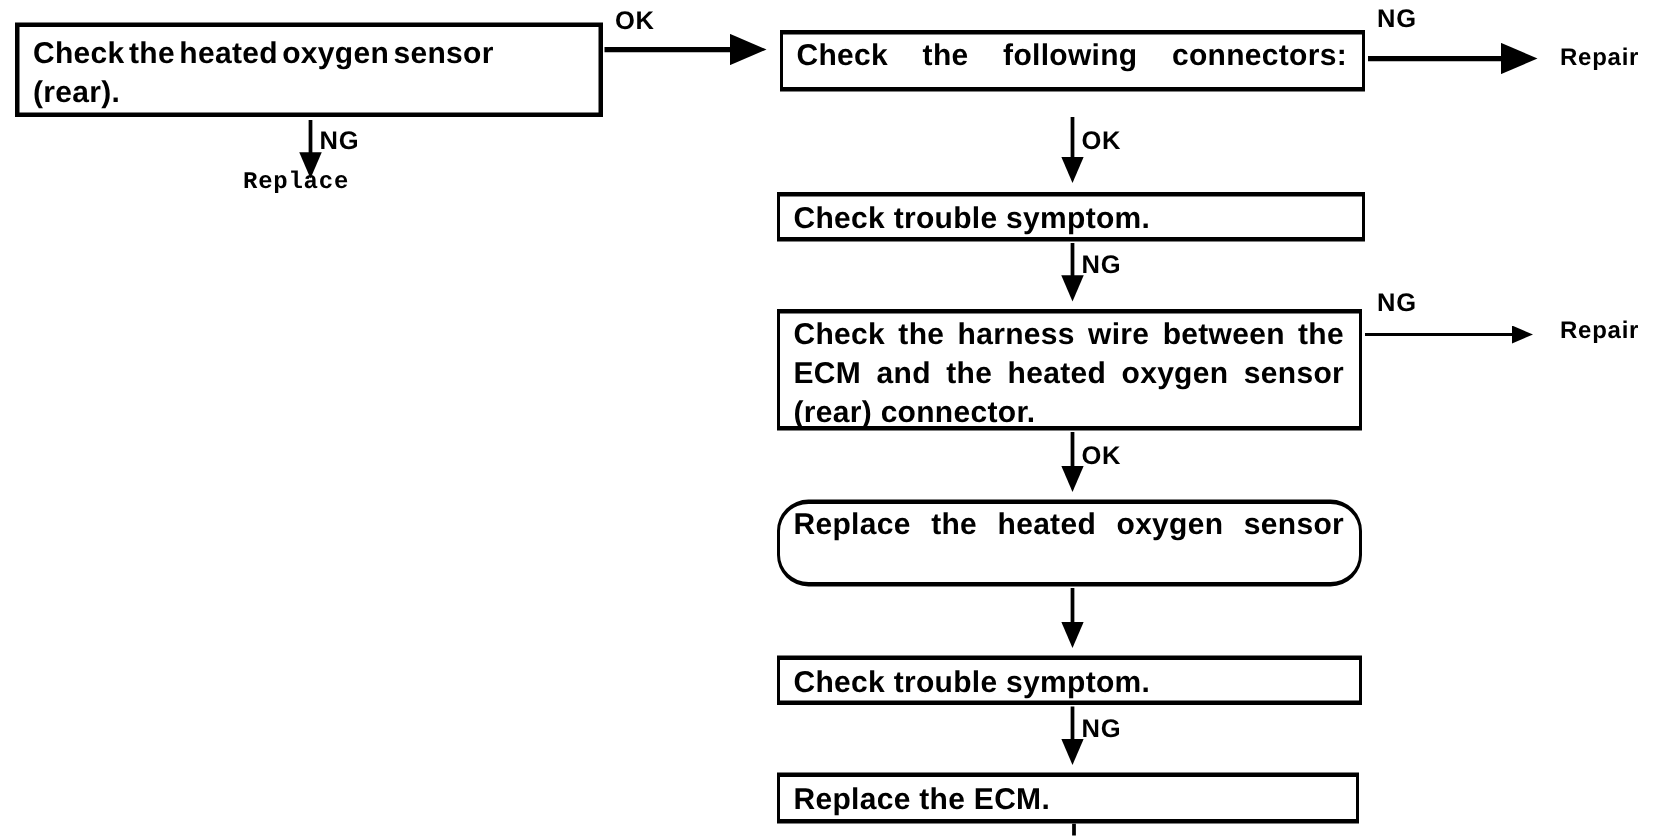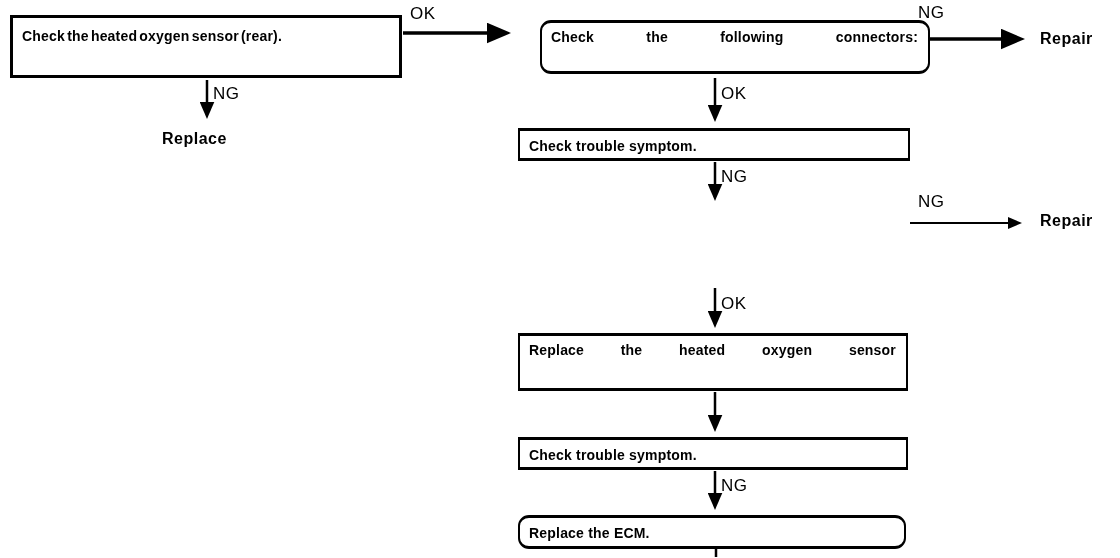--- a/index.html
+++ b/index.html
@@ -23,68 +23,68 @@
     height: 558px;
     pointer-events: none;
   }
   .node {
     position: absolute;
     background: #ffffff;
     border: 2px solid #000000;
     border-top-width: 3px;
     border-bottom-width: 3px;
     box-sizing: border-box;
-    font-size: 14px;
+    font-size: 20px;
     font-weight: bold;
     line-height: 26px;
     padding: 1px 10px 0 9px;
     letter-spacing: 0.2px;
   }
   .node .jline {
     text-align: justify;
     text-align-last: justify;
   }
   .node .line {
     text-align: left;
   }
   #node-check-sensor {
     left: 10px; top: 15px; width: 392px; height: 63px;
     border-width: 3px;
     word-spacing: -0.14em;
     padding-top: 5px;
   }
-  #node-check-connectors { left: 540px; top: 20px;  width: 390px; height: 54px; border-radius: 11px; }
+  #node-check-connectors { left: 520px; top: 20px;  width: 390px; height: 41px; }
   #node-check-symptom-1  { left: 518px; top: 128px; width: 392px; height: 33px; padding-top: 2px; }
   #node-check-harness    { left: 518px; top: 206px; width: 390px; height: 81px; }
-  #node-replace-sensor   { left: 518px; top: 333px; width: 390px; height: 58px; }
+  #node-replace-sensor   { left: 518px; top: 333px; width: 390px; height: 58px; border-radius: 21px; }
   #node-check-symptom-2  { left: 518px; top: 437px; width: 390px; height: 33px; padding-top: 2px; }
-  #node-replace-ecm      { left: 518px; top: 515px; width: 388px; height: 34px; padding-top: 2px; border-radius: 11px; }
+  #node-replace-ecm      { left: 518px; top: 515px; width: 388px; height: 34px; padding-top: 2px; }
   .edge-label {
     position: absolute;
     font-size: 17px;
-    font-weight: normal;
+    font-weight: bold;
     letter-spacing: 0.5px;
     white-space: nowrap;
   }
   .terminal {
     position: absolute;
     font-size: 16px;
     font-weight: bold;
     letter-spacing: 0.5px;
     white-space: nowrap;
   }
   #lbl-ok-1  { left: 410px; top: 4px;  }
   #lbl-ng-1  { left: 213px; top: 84px; }
   #lbl-ng-2  { left: 918px; top: 3px;  }
   #lbl-ok-2  { left: 721px; top: 84px; }
   #lbl-ng-3  { left: 721px; top: 167px; }
   #lbl-ng-4  { left: 918px; top: 192px; }
   #lbl-ok-3  { left: 721px; top: 294px; }
   #lbl-ng-5  { left: 721px; top: 476px; }
-  #term-replace  { left: 162px;  top: 130px; }
+  #term-replace  { left: 162px;  top: 112px; font-family: Liberation Mono, monospace; }
   #term-repair-1 { left: 1040px; top: 30px;  }
   #term-repair-2 { left: 1040px; top: 212px; }
 </style>
 </head>
 <body>
 
 <div class="canvas">
 
   <svg class="wires" viewBox="0 0 1120 558" xmlns="http://www.w3.org/2000/svg">
     <defs>
@@ -119,20 +119,25 @@
   </div>
 
   <div class="node" id="node-check-connectors">
     <div class="jline">Check the following connectors:</div>
   </div>
 
   <div class="node" id="node-check-symptom-1">
     <div class="line">Check trouble symptom.</div>
   </div>
 
+  <div class="node" id="node-check-harness">
+    <div class="jline">Check the harness wire between the</div>
+    <div class="jline">ECM and the heated oxygen sensor</div>
+    <div class="line">(rear) connector.</div>
+  </div>
 
   <div class="node" id="node-replace-sensor">
     <div class="jline">Replace the heated oxygen sensor</div>
   </div>
 
   <div class="node" id="node-check-symptom-2">
     <div class="line">Check trouble symptom.</div>
   </div>
 
   <div class="node" id="node-replace-ecm">

